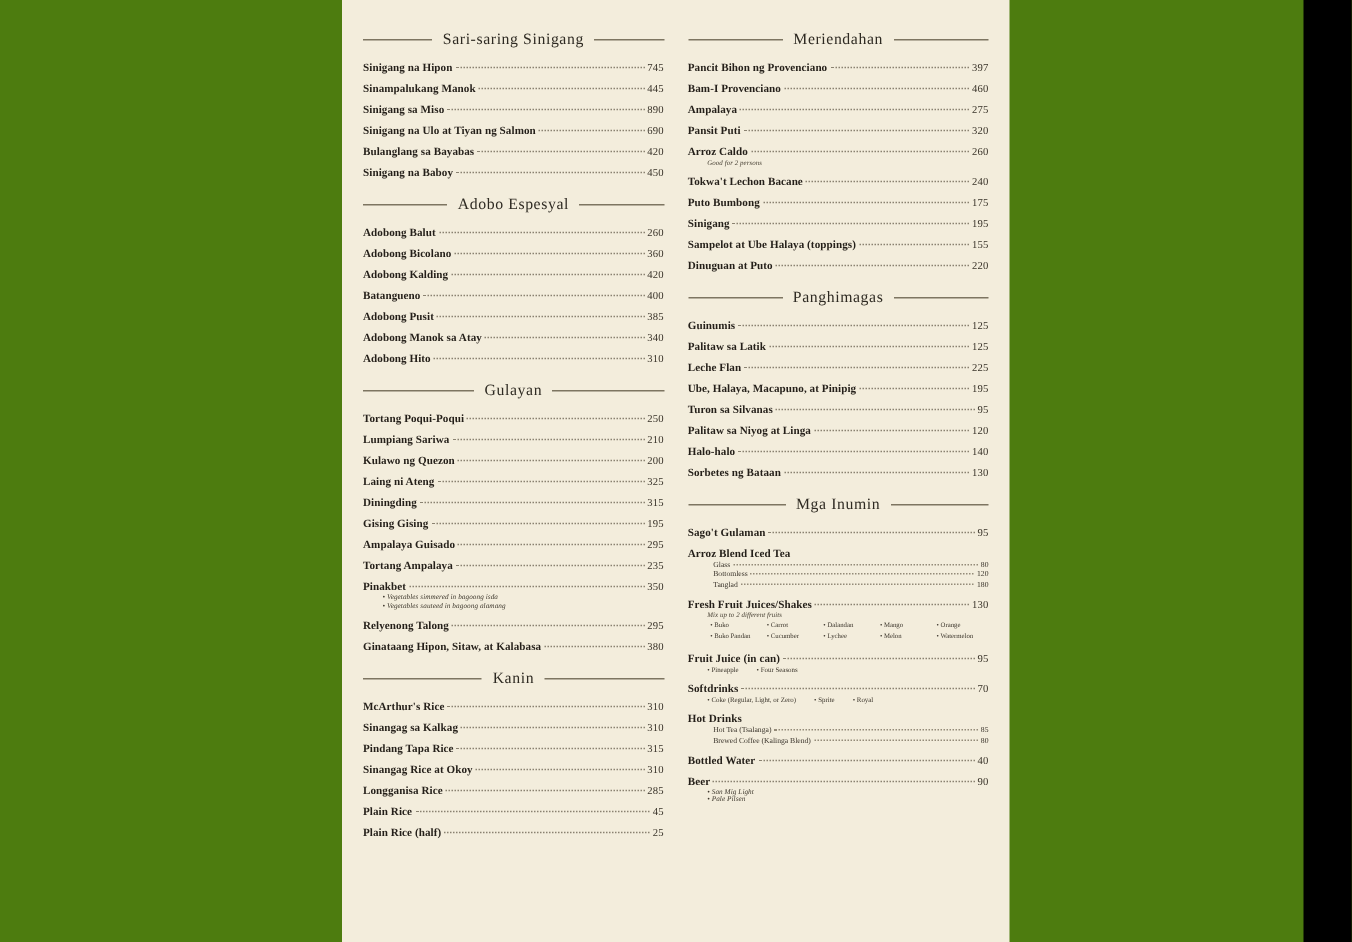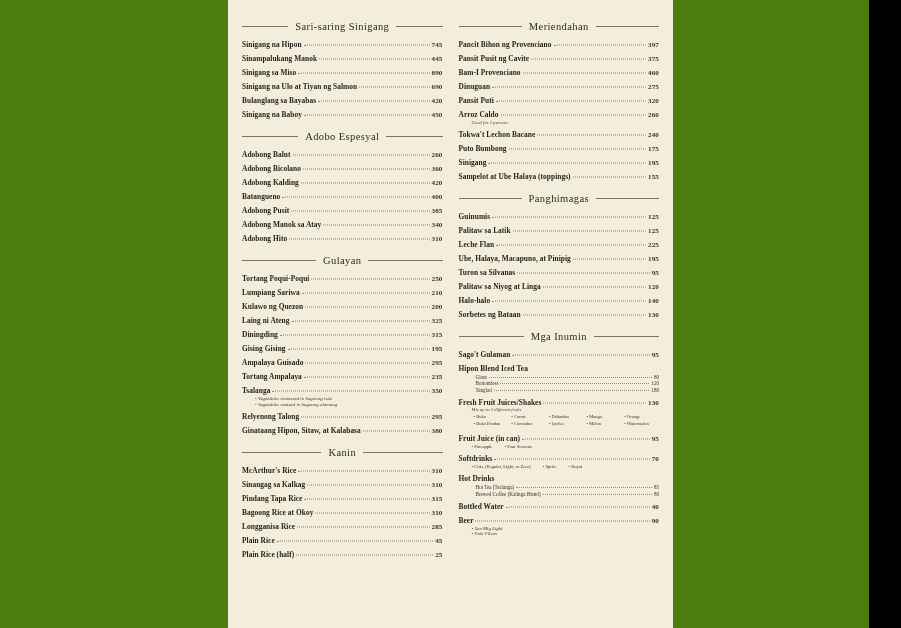--- a/index.html
+++ b/index.html
@@ -78,21 +78,20 @@
     margin: 0 2px 0 2px;
     border-bottom: 1px dotted #8a8271;
     transform: translateY(-1.5px);
     min-width: 6px;
   }
   .item-price {
     font-size: 7.1px;
     color: #3a342a;
     white-space: nowrap;
     letter-spacing: 0.1px;
-    font-weight: bold;
   }
   .item-note {
     font-size: 4.6px;
     color: #4a4336;
     font-style: italic;
     margin: 0.5px 0 0 13px;
     letter-spacing: 0.05px;
   }
   .sub-list {
     margin: 1px 0 0 0;
@@ -319,21 +318,21 @@
           </div>
           <div class="item">
             <div class="item-line">
               <span class="item-name">Tortang Ampalaya</span>
               <span class="leader"></span>
               <span class="item-price">235</span>
             </div>
           </div>
           <div class="item">
             <div class="item-line">
-              <span class="item-name">Tsalanga</span>
+              <span class="item-name">Pinakbet</span>
               <span class="leader"></span>
               <span class="item-price">350</span>
             </div>
             <div class="sub-list">
               <div class="sub-bullet">• Vegetables simmered in bagoong isda</div>
               <div class="sub-bullet">• Vegetables sauteed in bagoong alamang</div>
             </div>
           </div>
           <div class="item">
             <div class="item-line">
@@ -372,21 +371,21 @@
           </div>
           <div class="item">
             <div class="item-line">
               <span class="item-name">Pindang Tapa Rice</span>
               <span class="leader"></span>
               <span class="item-price">315</span>
             </div>
           </div>
           <div class="item">
             <div class="item-line">
-              <span class="item-name">Bagoong Rice at Okoy</span>
+              <span class="item-name">Sinangag Rice at Okoy</span>
               <span class="leader"></span>
               <span class="item-price">310</span>
             </div>
           </div>
           <div class="item">
             <div class="item-line">
               <span class="item-name">Longganisa Rice</span>
               <span class="leader"></span>
               <span class="item-price">285</span>
             </div>
@@ -416,35 +415,28 @@
           </div>
           <div class="item">
             <div class="item-line">
               <span class="item-name">Pancit Bihon ng Provenciano</span>
               <span class="leader"></span>
               <span class="item-price">397</span>
             </div>
           </div>
           <div class="item">
             <div class="item-line">
-              <span class="item-name">Pansit Pusit ng Cavite</span>
-              <span class="leader"></span>
-              <span class="item-price">375</span>
-            </div>
-          </div>
-          <div class="item">
-            <div class="item-line">
               <span class="item-name">Bam-I Provenciano</span>
               <span class="leader"></span>
               <span class="item-price">460</span>
             </div>
           </div>
           <div class="item">
             <div class="item-line">
-              <span class="item-name">Dinuguan</span>
+              <span class="item-name">Ampalaya</span>
               <span class="leader"></span>
               <span class="item-price">275</span>
             </div>
           </div>
           <div class="item">
             <div class="item-line">
               <span class="item-name">Pansit Puti</span>
               <span class="leader"></span>
               <span class="item-price">320</span>
             </div>
@@ -476,20 +468,27 @@
               <span class="item-name">Sinigang</span>
               <span class="leader"></span>
               <span class="item-price">195</span>
             </div>
           </div>
           <div class="item">
             <div class="item-line">
               <span class="item-name">Sampelot at Ube Halaya (toppings)</span>
               <span class="leader"></span>
               <span class="item-price">155</span>
+            </div>
+          </div>
+          <div class="item">
+            <div class="item-line">
+              <span class="item-name">Dinuguan at Puto</span>
+              <span class="leader"></span>
+              <span class="item-price">220</span>
             </div>
           </div>
         </div>
         <div class="section">
           <div class="section-head">
             <div class="rule"></div>
             <div class="section-title">Panghimagas</div>
             <div class="rule"></div>
           </div>
           <div class="item">
@@ -557,21 +556,21 @@
           </div>
           <div class="item">
             <div class="item-line">
               <span class="item-name">Sago't Gulaman</span>
               <span class="leader"></span>
               <span class="item-price">95</span>
             </div>
           </div>
           <div class="item">
             <div class="item-line">
-              <span class="item-name">Hipon Blend Iced Tea</span>
+              <span class="item-name">Arroz Blend Iced Tea</span>
             </div>
             <div class="sub-list">
               <div class="sub-line">
                 <span class="sub-name">Glass</span>
                 <span class="sub-leader"></span>
                 <span class="sub-price">80</span>
               </div>
               <div class="sub-line">
                 <span class="sub-name">Bottomless</span>
                 <span class="sub-leader"></span>

